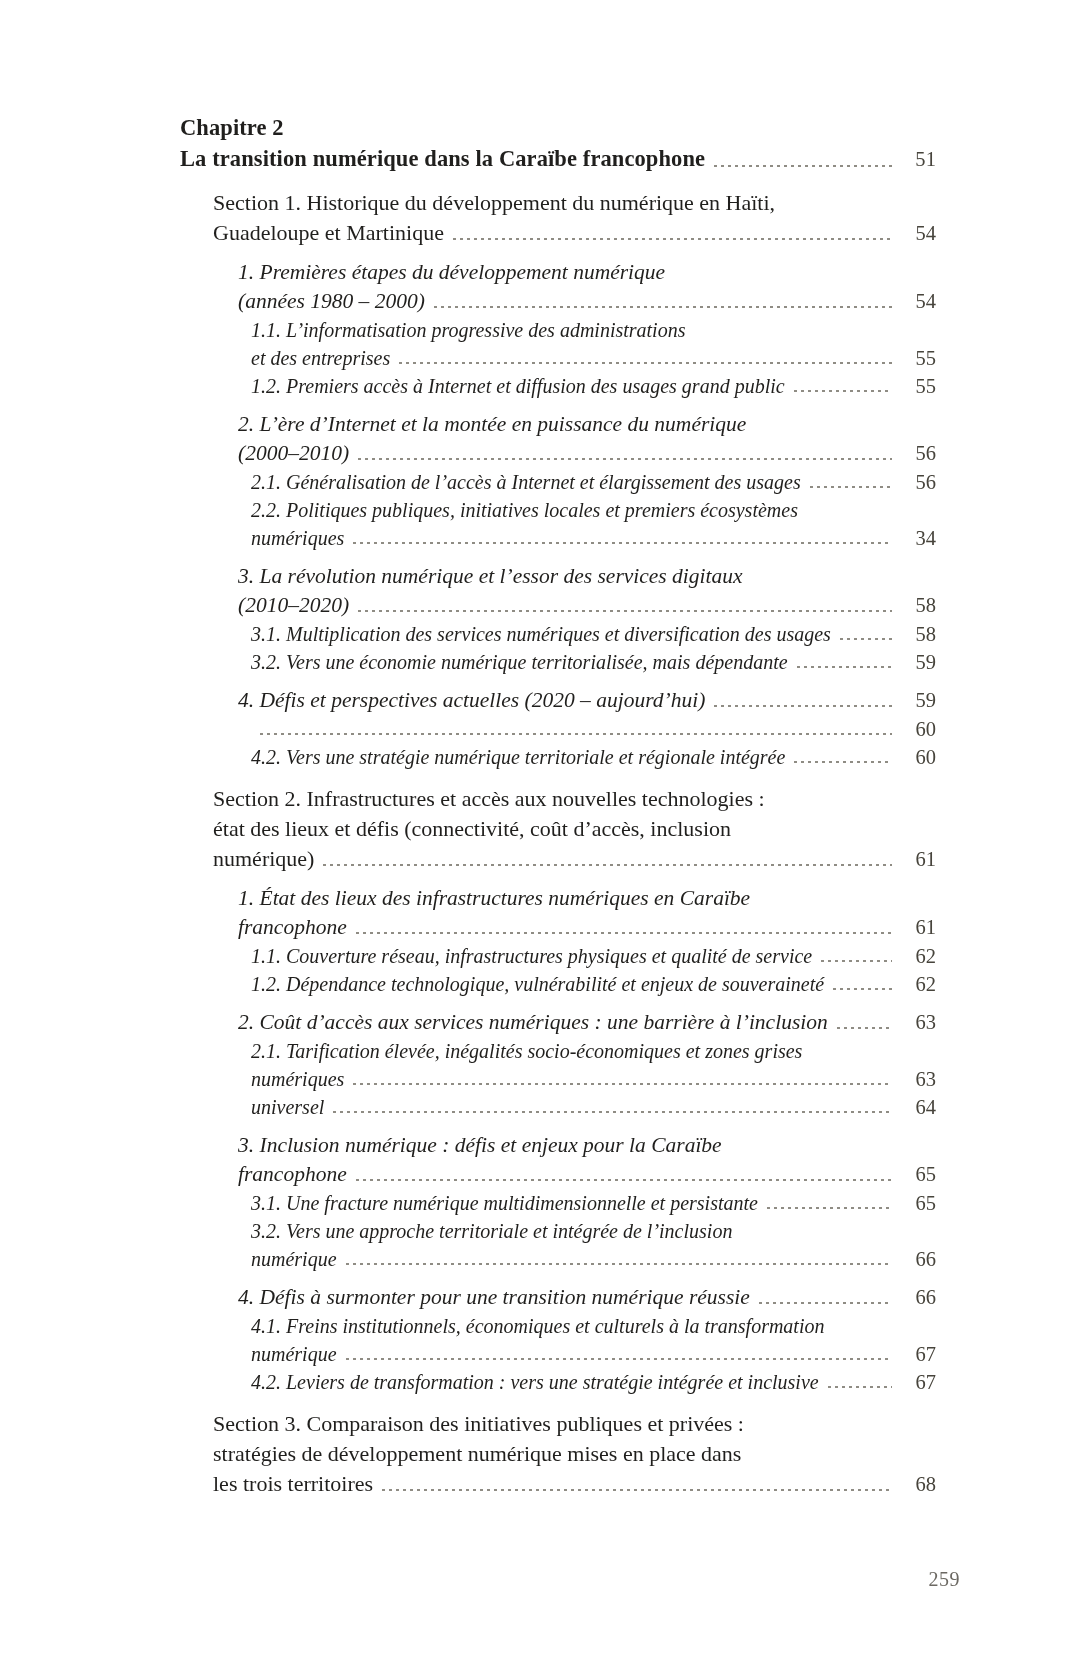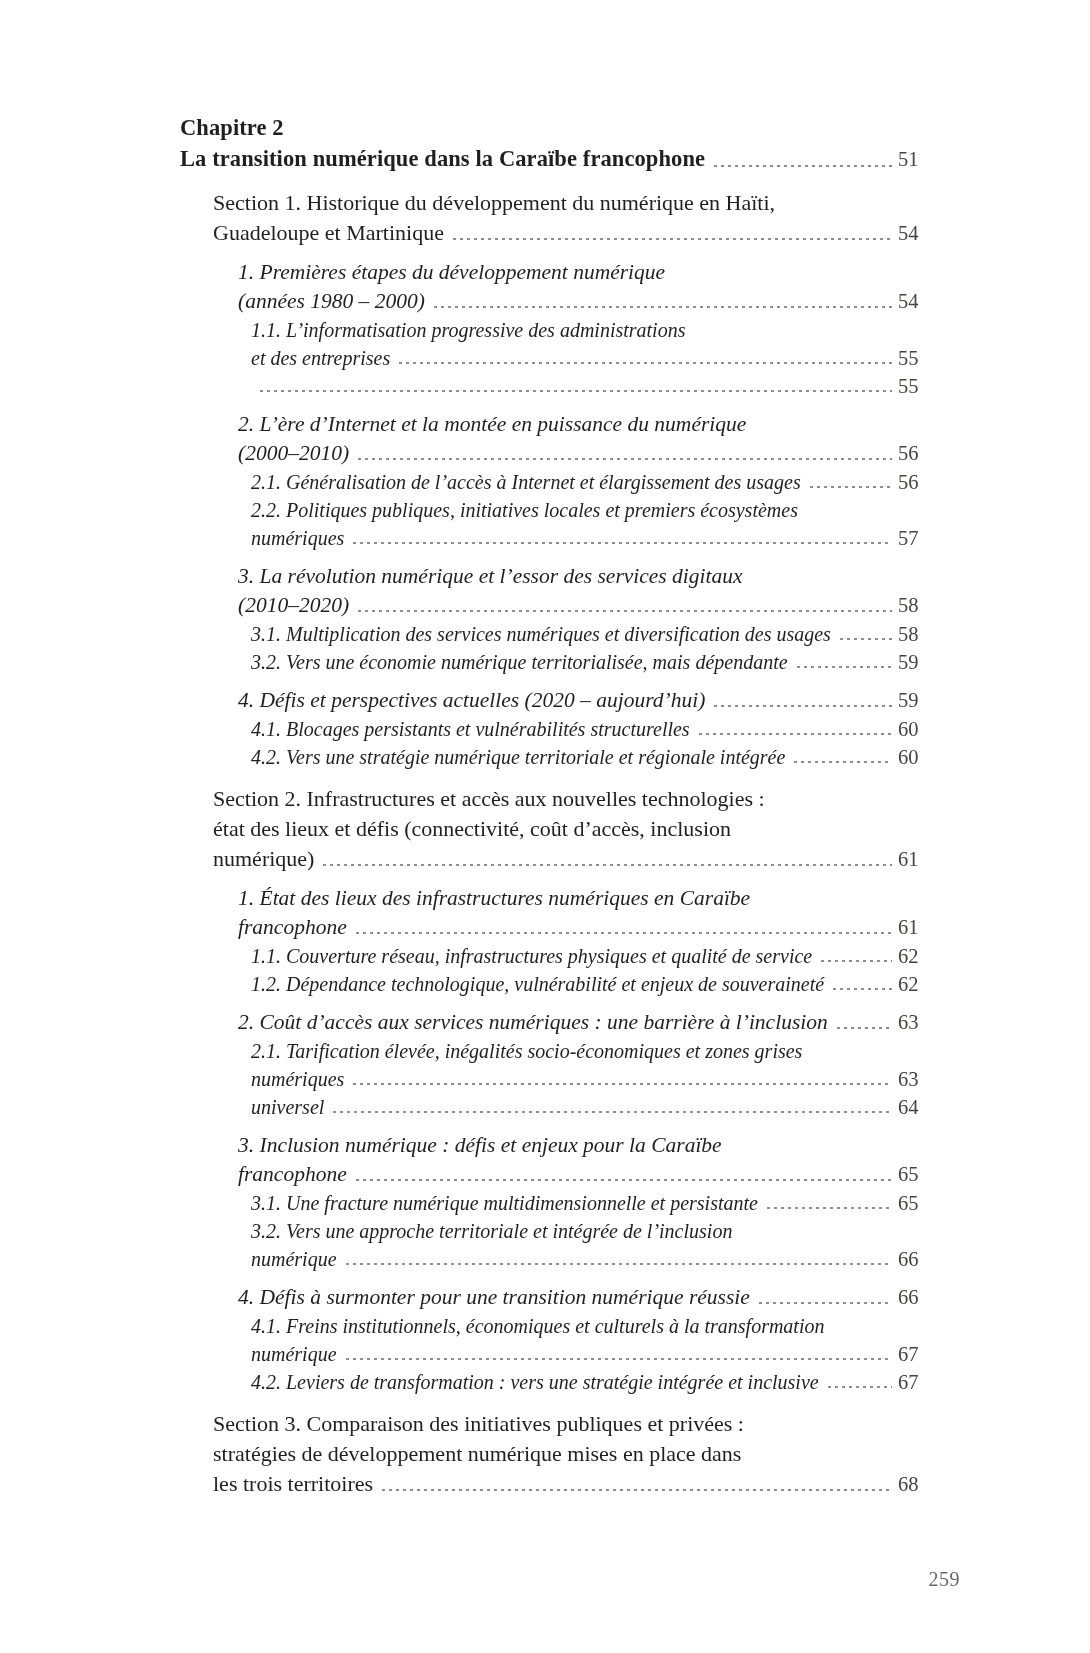--- a/index.html
+++ b/index.html
@@ -33,20 +33,21 @@
     align-self:stretch;
     margin:0 6px 0 7px;
     background-image:radial-gradient(circle,var(--dots) 1.35px,rgba(0,0,0,0) 1.5px);
     background-size:7px 4px;
     background-repeat:repeat-x;
     background-position:left calc(100% - 7px);
   }
   .pnum{
     flex:0 0 auto;
     width:38px;
+    text-align:right;
     font-style:normal;
     font-weight:400;
     font-size:20.5px;
     color:var(--pnum);
   }
   
   .e-chapter-label,.e-chapter-title{
     font-weight:700;
     font-size:22.5px;
     line-height:31px;
@@ -113,20 +114,21 @@
     <div class="entry e-sub">
       <div class="pline">1.1. L’informatisation progressive des administrations</div>
       <div class="tline">
         <span class="ltext">et des entreprises</span>
         <span class="leader"></span>
         <span class="pnum">55</span>
       </div>
     </div>
     <div class="entry e-sub">
       <div class="tline">
+        <span class="ltext">1.2. Premiers accès à Internet et diffusion des usages grand public</span>
         <span class="leader"></span>
         <span class="pnum">55</span>
       </div>
     </div>
     <div class="entry e-num">
       <div class="pline">2. L’ère d’Internet et la montée en puissance du numérique</div>
       <div class="tline">
         <span class="ltext">(2000–2010)</span>
         <span class="leader"></span>
         <span class="pnum">56</span>
@@ -137,21 +139,21 @@
         <span class="ltext">2.1. Généralisation de l’accès à Internet et élargissement des usages</span>
         <span class="leader"></span>
         <span class="pnum">56</span>
       </div>
     </div>
     <div class="entry e-sub">
       <div class="pline">2.2. Politiques publiques, initiatives locales et premiers écosystèmes</div>
       <div class="tline">
         <span class="ltext">numériques</span>
         <span class="leader"></span>
-        <span class="pnum">57</span>
+        <span class="pnum">34</span>
       </div>
     </div>
     <div class="entry e-num">
       <div class="pline">3. La révolution numérique et l’essor des services digitaux</div>
       <div class="tline">
         <span class="ltext">(2010–2020)</span>
         <span class="leader"></span>
         <span class="pnum">58</span>
       </div>
     </div>
@@ -171,21 +173,20 @@
     </div>
     <div class="entry e-num">
       <div class="tline">
         <span class="ltext">4. Défis et perspectives actuelles (2020 – aujourd’hui)</span>
         <span class="leader"></span>
         <span class="pnum">59</span>
       </div>
     </div>
     <div class="entry e-sub">
       <div class="tline">
-        <span class="ltext">4.1. Blocages persistants et vulnérabilités structurelles</span>
         <span class="leader"></span>
         <span class="pnum">60</span>
       </div>
     </div>
     <div class="entry e-sub">
       <div class="tline">
         <span class="ltext">4.2. Vers une stratégie numérique territoriale et régionale intégrée</span>
         <span class="leader"></span>
         <span class="pnum">60</span>
       </div>

